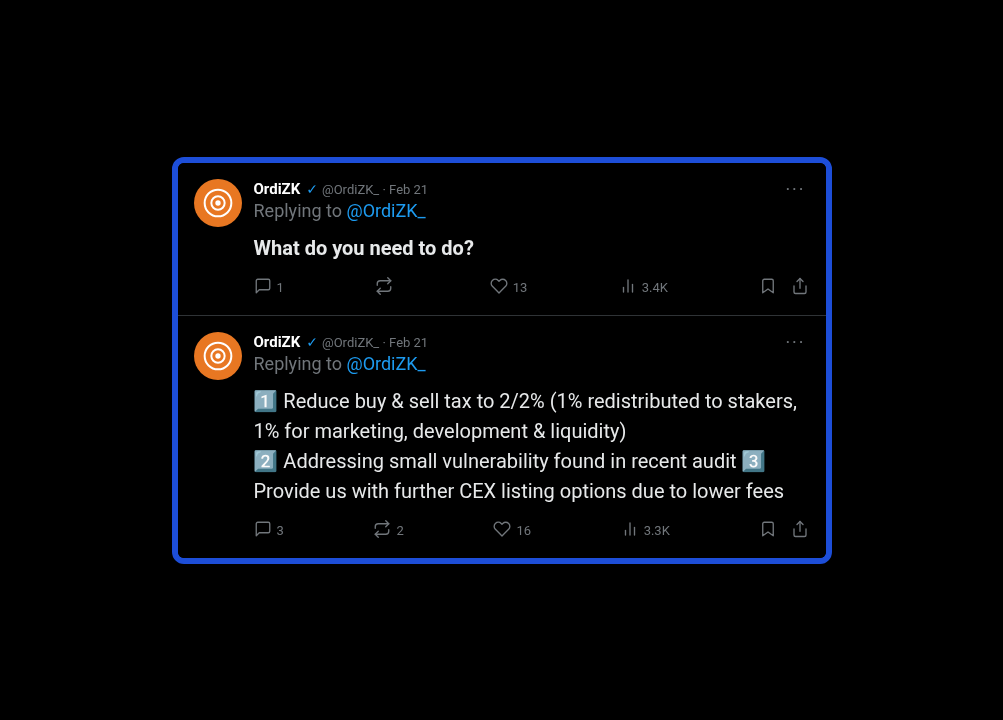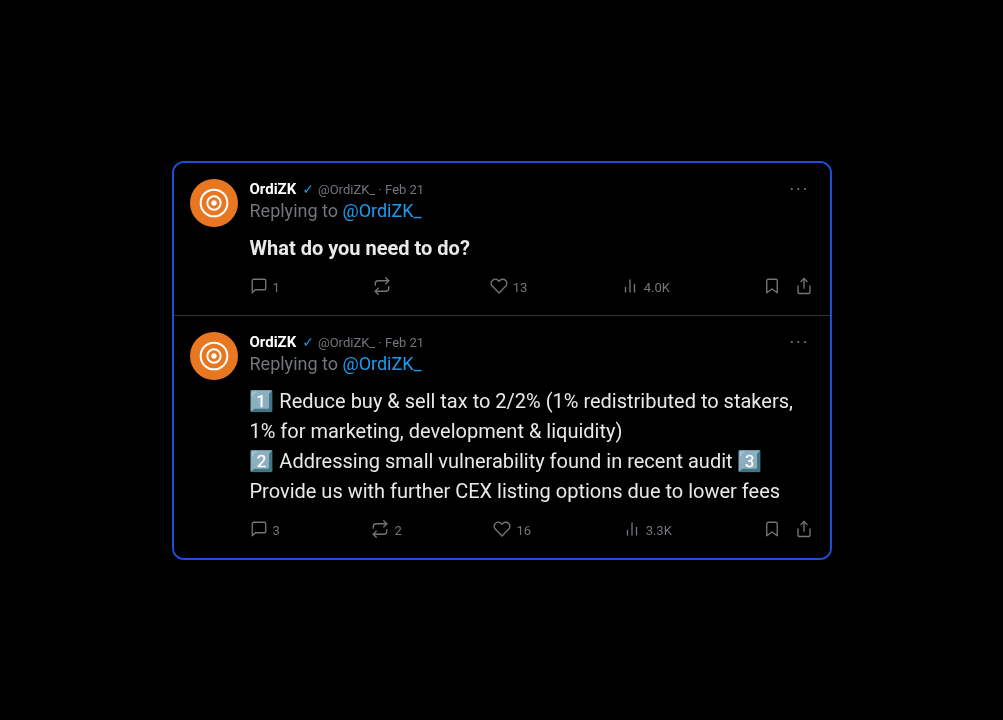--- a/index.html
+++ b/index.html
@@ -8,21 +8,21 @@
       display: flex;
       justify-content: center;
       align-items: center;
       min-height: 720px;
       width: 1003px;
       font-family: -apple-system, BlinkMacSystemFont, "Segoe UI", Roboto, Helvetica, Arial, sans-serif;
     }
     .tweets-container {
       background-color: #000;
       width: 660px;
-      border: 2px solid #1d4ed8;
+      border: 6px solid #1d4ed8;
       border-radius: 12px;
       overflow: hidden;
     }
     .tweet {
       background-color: #000;
       padding: 16px;
       border-bottom: 1px solid #2f3336;
     }
     .tweet:last-child {
       border-bottom: none;
@@ -197,21 +197,21 @@
         <span class="action-count">13</span>
       </div>
       <div class="action-item">
         <span class="action-icon">
           <svg width="18" height="18" viewBox="0 0 24 24" fill="none" stroke="currentColor" stroke-width="1.8" stroke-linecap="round" stroke-linejoin="round">
             <line x1="18" y1="20" x2="18" y2="10"></line>
             <line x1="12" y1="20" x2="12" y2="4"></line>
             <line x1="6" y1="20" x2="6" y2="14"></line>
           </svg>
         </span>
-        <span class="action-count">4.0K</span>
+        <span class="action-count">3.4K</span>
       </div>
       <div style="display:flex; gap: 14px;">
         <div class="action-item">
           <span>
             <svg width="18" height="18" viewBox="0 0 24 24" fill="none" stroke="currentColor" stroke-width="1.8" stroke-linecap="round" stroke-linejoin="round">
               <path d="M19 21l-7-5-7 5V5a2 2 0 0 1 2-2h10a2 2 0 0 1 2 2z"></path>
             </svg>
           </span>
         </div>
         <div class="action-item">

